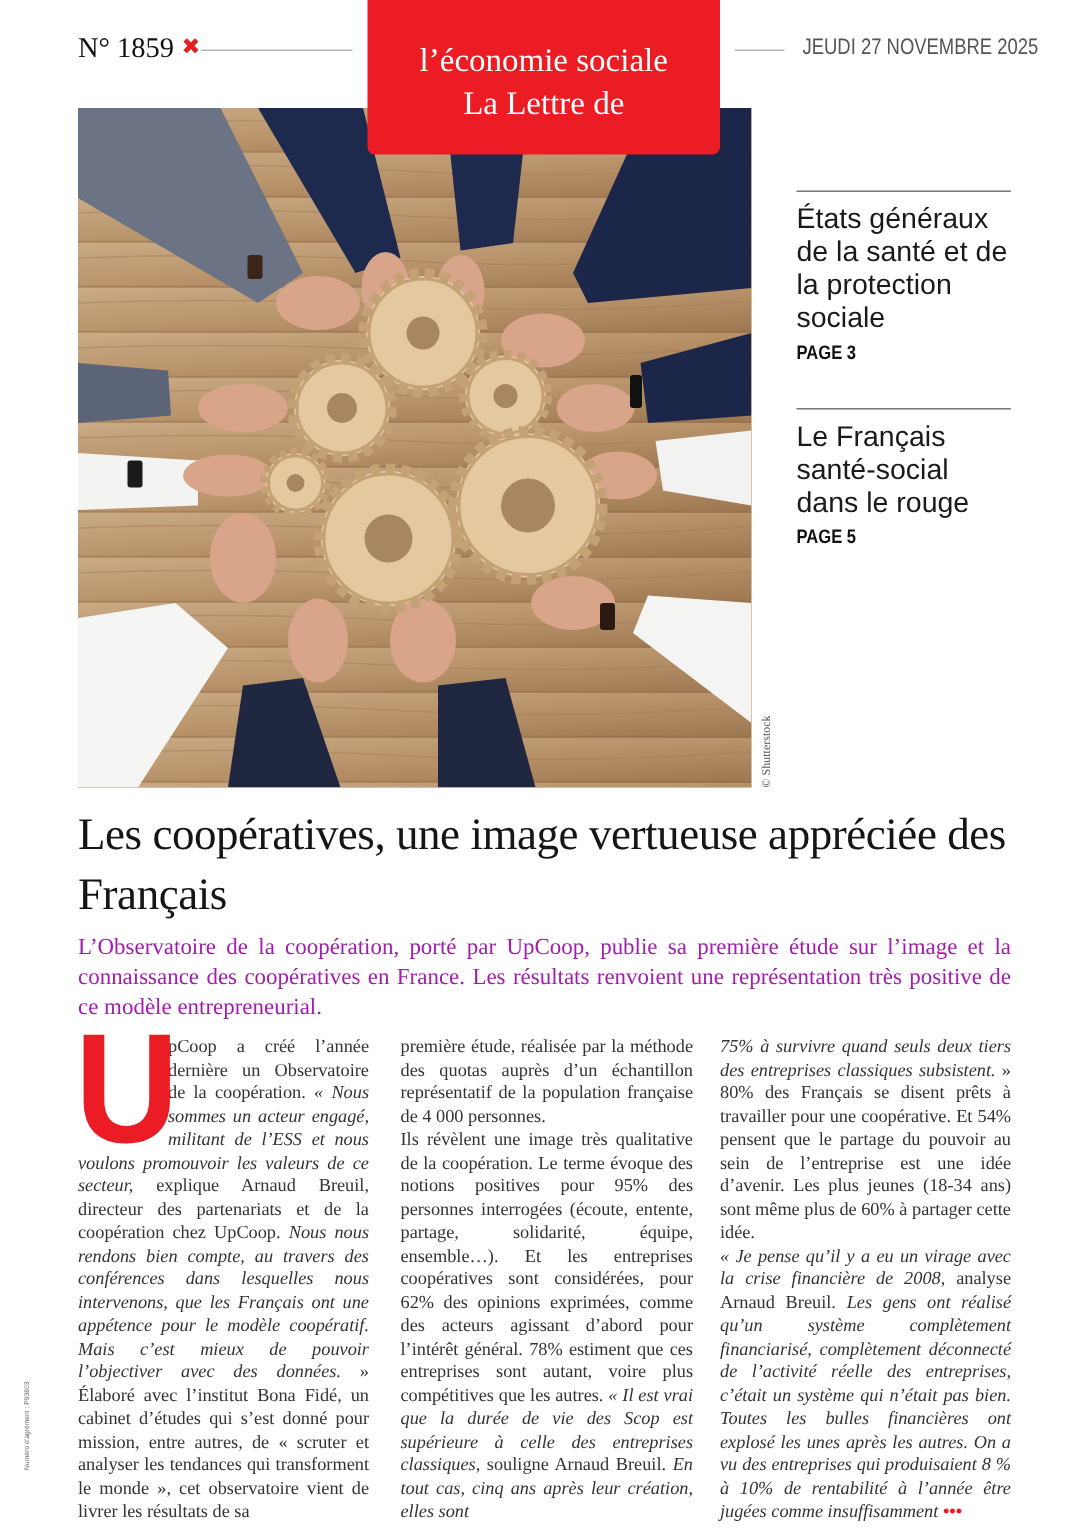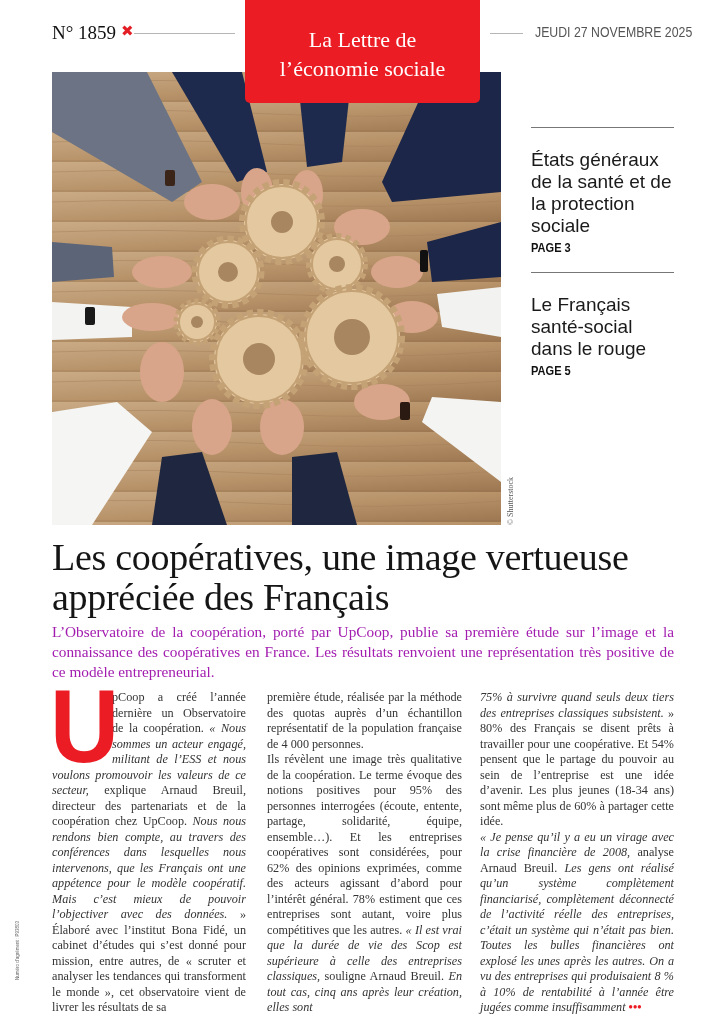--- a/index.html
+++ b/index.html
@@ -15,29 +15,29 @@
     .date { position: absolute; left: 535px; top: 23px; font-family: "Liberation Sans", sans-serif; font-size: 15px; color: #555; letter-spacing: 0px; transform: scaleX(0.82); transform-origin: left center; white-space: nowrap; }
 
     
     .photo { position: absolute; left: 52px; top: 72px; width: 449px; height: 453px; overflow: hidden; background: #b08a5e; }
     .photo svg { display: block; }
     .credit { position: absolute; left: 506px; top: 470px; width: 10px; height: 55px; }
     .credit span { position: absolute; left: 0; bottom: 0; transform: rotate(-90deg); transform-origin: left bottom; font-family: "Liberation Serif", serif; font-size: 8px; color: #555; white-space: nowrap; translate: 9px 0; }
 
     
     .sidebar { position: absolute; left: 531px; top: 127px; width: 143px; }
-    .teaser { border-top: 1px solid #777; padding-top: 21px; }
+    .teaser { border-top: 1px solid #777; padding-top: 8px; }
     .teaser .t-title { font-family: "Liberation Sans", sans-serif; font-size: 19px; line-height: 22px; color: #1a1a1a; }
     .teaser .t-page { font-family: "Liberation Sans", sans-serif; font-weight: bold; font-size: 13px; color: #111; margin-top: 3px; transform: scaleX(0.85); transform-origin: left; }
     .teaser.t1 { height: 145px; }
     .teaser.t2 { height: 125px; }
     .teaser.t3 { height: 100px; }
 
     
-    .headline { position: absolute; left: 52px; top: 537px; width: 640px; font-family: "Liberation Serif", serif; font-size: 38px; line-height: 40px; color: #151515; letter-spacing: -0.3px; }
+    .headline { position: absolute; left: 52px; top: 537px; width: 640px; font-family: "Liberation Serif", serif; font-size: 30px; line-height: 40px; color: #151515; letter-spacing: -0.3px; }
     .lead { position: absolute; left: 52px; top: 622px; width: 622px; font-family: "Liberation Serif", serif; font-size: 15.3px; line-height: 20px; color: #a21caf; text-align: justify; }
 
     
     .col { position: absolute; top: 690px; font-family: "Liberation Serif", serif; font-size: 12.2px; line-height: 15.5px; color: #333; text-align: justify; hyphens: manual; }
     .col1 { left: 52px; width: 194px; }
     .col2 { left: 267px; width: 195px; }
     .col3 { left: 480px; width: 194px; }
     .col i { font-style: italic; }
     .dropcap { float: left; width: 52px; height: 74px; margin: 2px 8px 0 0; position: relative; }
     .dropcap span { position: absolute; left: -2px; top: -18px; font-family: "Liberation Sans", sans-serif; font-weight: bold; font-size: 104px; line-height: 104px; color: #ec1c24; transform: scaleX(0.92); transform-origin: left; }
@@ -48,22 +48,22 @@
   </style>
 </head>
 <body>
 
 <div class="issue">
   <span>N° 1859</span>
   <span class="star">✖</span>
 </div>
 <div class="rule-left"></div>
 <div class="masthead">
+  <div>l’économie sociale</div>
   <div>La Lettre de</div>
-  <div>l’économie sociale</div>
 </div>
 <div class="rule-right"></div>
 <div class="date">JEUDI 27 NOVEMBRE 2025</div>
 
 <div class="photo">
   <svg width="449" height="453" viewBox="0 0 449 453">
     <defs>
       <linearGradient id="wood" x1="0" y1="0" x2="1" y2="1">
         <stop offset="0" stop-color="#c9ab86"></stop>
         <stop offset="0.5" stop-color="#b8936a"></stop>

